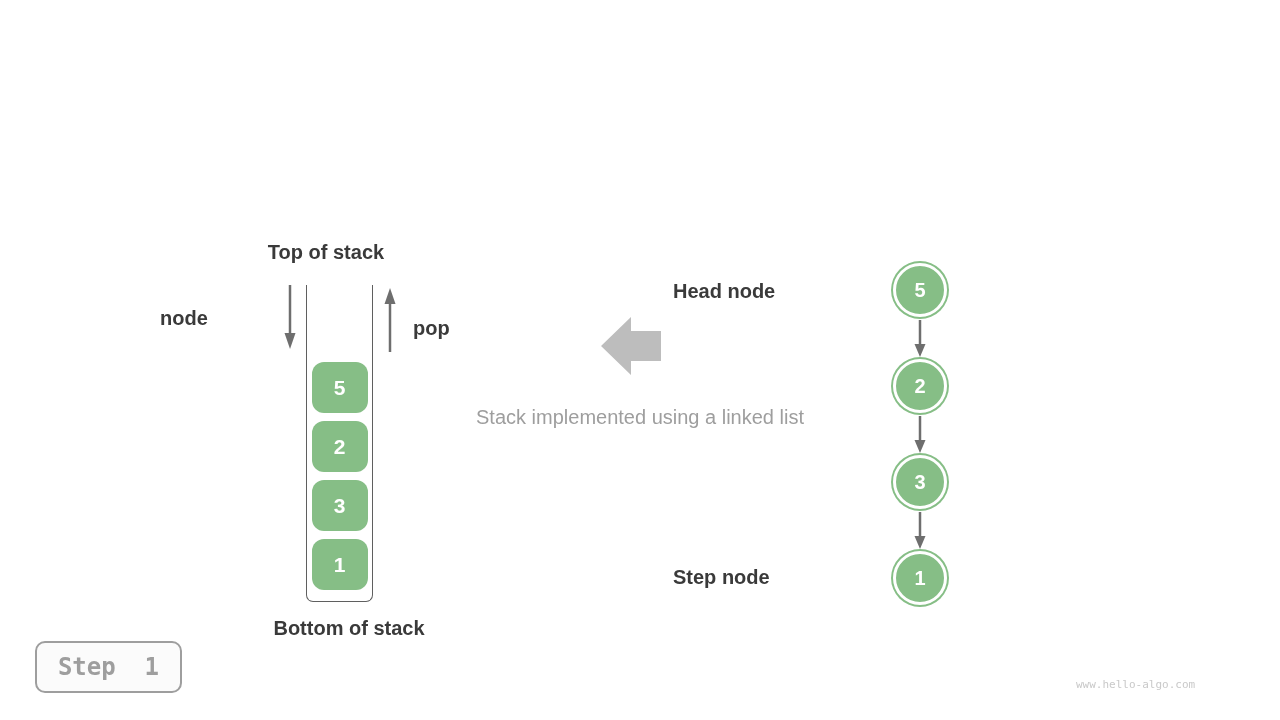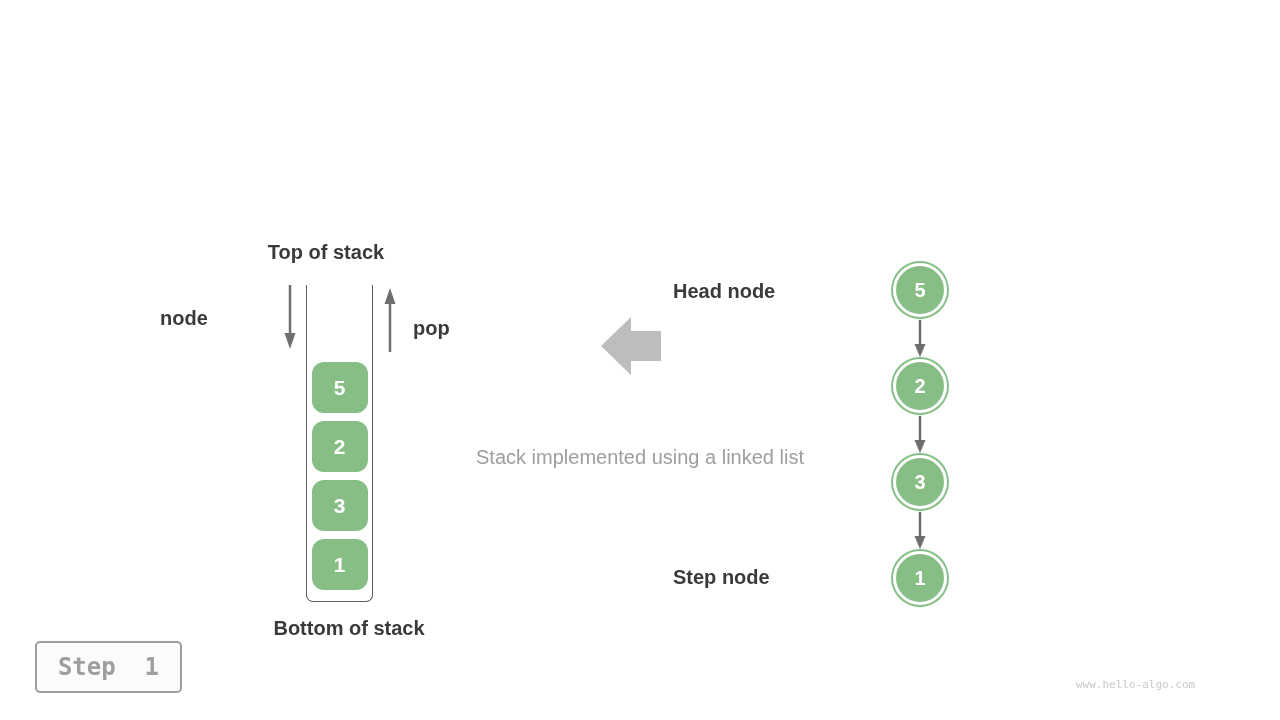--- a/index.html
+++ b/index.html
@@ -66,21 +66,21 @@
     font-size: 20px;
     line-height: 26px;
   }
 
   
   .step-badge {
     left: 35px; top: 641px;
     width: 147px; height: 52px;
     background: #fbfbfb;
     border: 2px solid #9e9e9e;
-    border-radius: 5px;
+    border-radius: 10px;
     display: flex;
     align-items: center;
     justify-content: center;
     color: #9e9e9e;
     font-family: "DejaVu Sans Mono", monospace;
     font-weight: bold;
     font-size: 24px;
     white-space: pre;
   }
 
@@ -116,21 +116,21 @@
     <div class="stack-box">2</div>
     <div class="stack-box">3</div>
     <div class="stack-box">1</div>
   </div>
 
   <div class="abs dark-label center" style="left:229px; top:616px; width:240px;">Bottom of stack</div>
 
   <svg class="abs" style="left:601px; top:317px;" width="60" height="58" viewBox="0 0 60 58">
     <polygon points="0,29 30,0 30,14 60,14 60,44 30,44 30,58" fill="#bdbdbd"></polygon>
   </svg>
-  <div class="abs caption center" style="left:430px; top:404px; width:420px;margin-top:40px;">Stack implemented using a linked list</div>
+  <div class="abs caption center" style="left:430px; top:404px; width:420px;">Stack implemented using a linked list</div>
 
   <div class="abs dark-label right" style="left:673px; top:279px; width:200px;">Head node</div>
   <div class="abs dark-label right" style="left:673px; top:565px; width:200px;">Step node</div>
 
   <div class="abs ll-node" style="left:893px; top:263px;">5</div>
   <div class="abs ll-node" style="left:893px; top:359px;">2</div>
   <div class="abs ll-node" style="left:893px; top:455px;">3</div>
   <div class="abs ll-node" style="left:893px; top:551px;">1</div>
 
   <svg class="abs" style="left:912px; top:320px;" width="16" height="38" viewBox="0 0 16 38">

